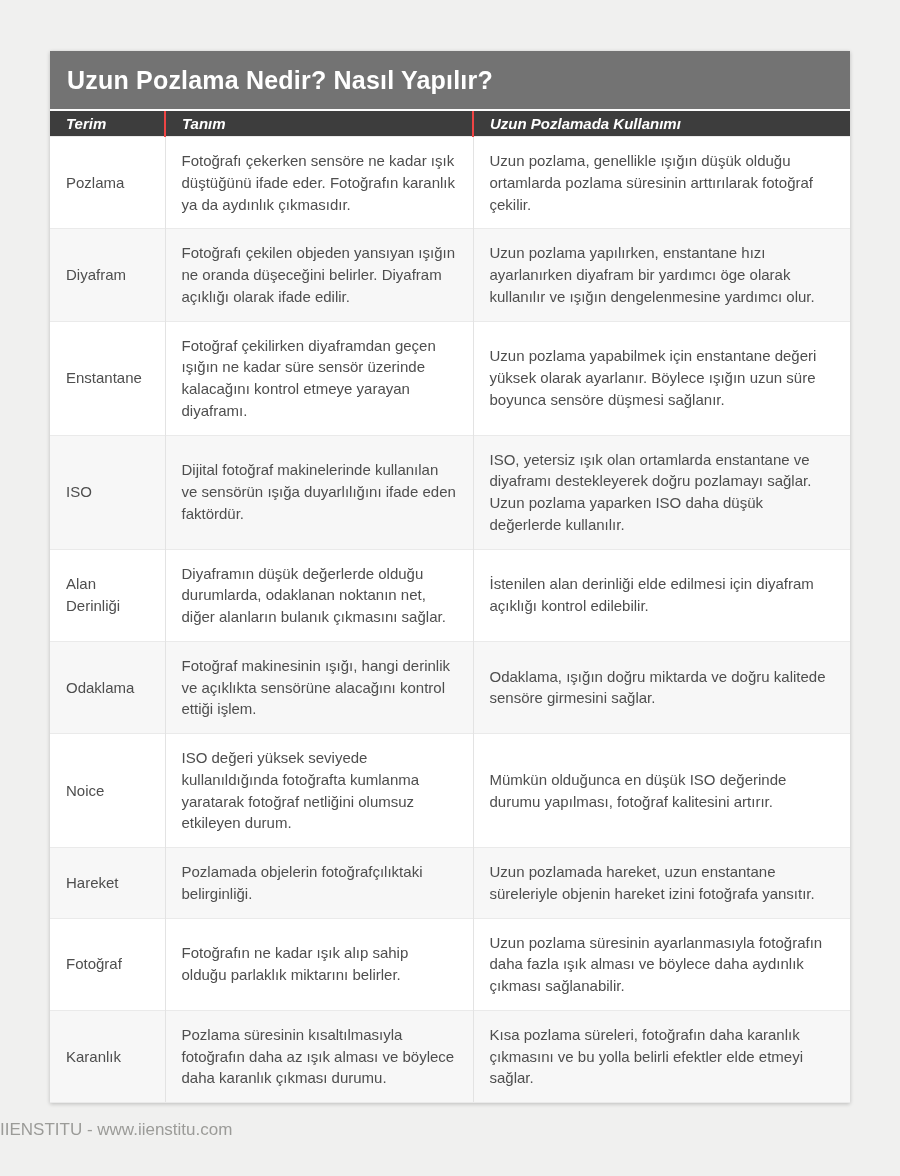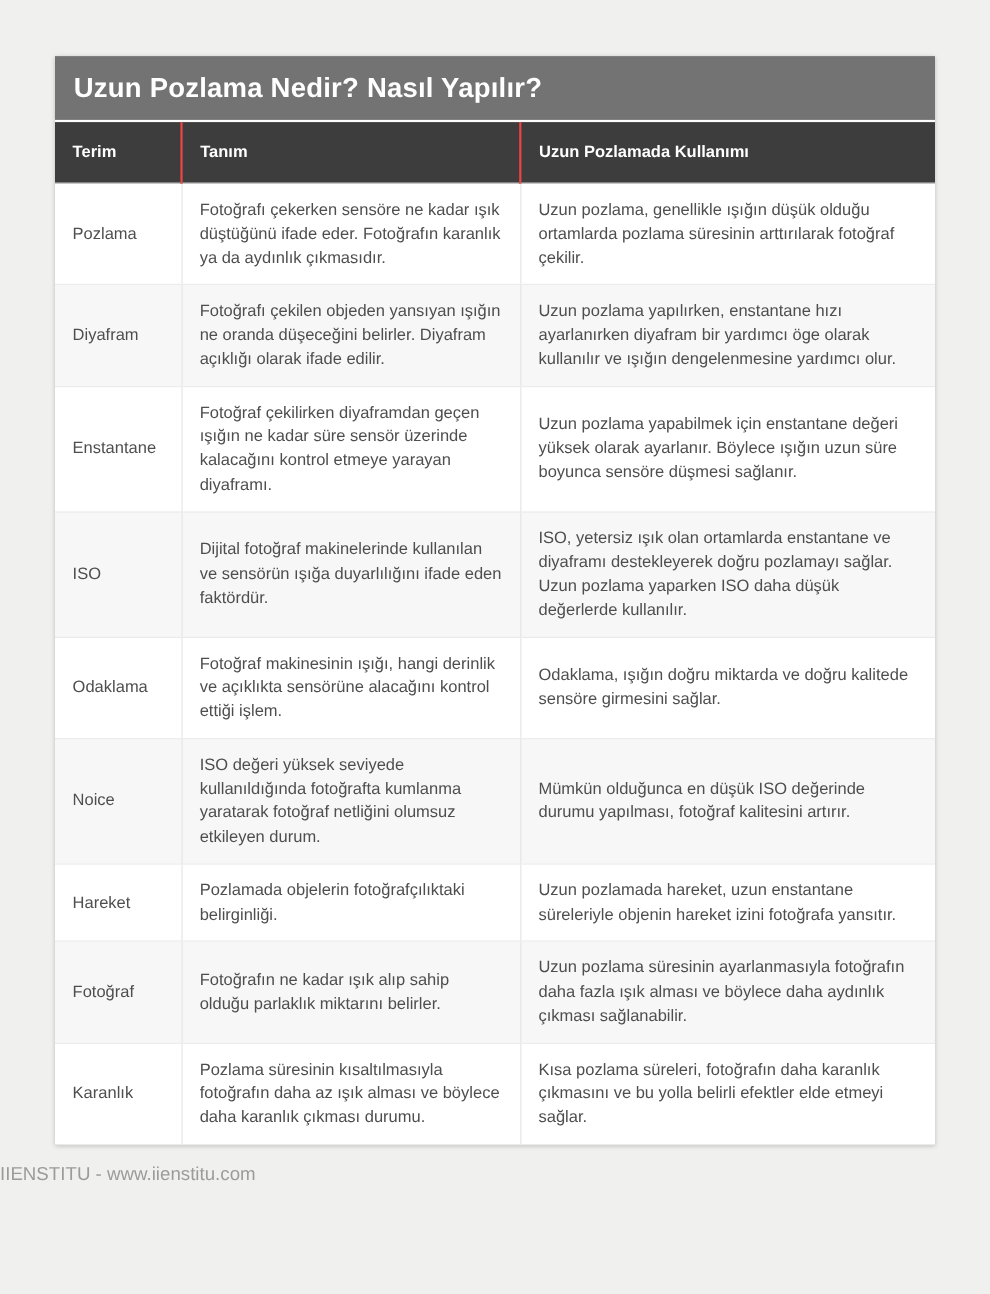--- a/index.html
+++ b/index.html
@@ -37,22 +37,23 @@
   }
   col.c-term  { width: 115px; }
   col.c-def   { width: 308px; }
   col.c-usage { width: 377px; }
   thead th {
     background: #3d3d3d;
     color: #ffffff;
     font-size: 15px;
     font-weight: bold;
     text-align: left;
-    padding: 19px 16px;
+    padding: 4px 16px;
     vertical-align: middle;
+    font-style: italic;
   }
   thead th + th {
     border-left: 2px solid #ef4444;
   }
   tbody td {
     font-size: 15px;
     line-height: 1.45;
     color: #4e4e4e;
     padding: 13px 16px;
     vertical-align: middle;
@@ -111,20 +112,25 @@
         <td>Enstantane</td>
         <td>Fotoğraf çekilirken diyaframdan geçen ışığın ne kadar süre sensör üzerinde kalacağını kontrol etmeye yarayan diyaframı.</td>
         <td>Uzun pozlama yapabilmek için enstantane değeri yüksek olarak ayarlanır. Böylece ışığın uzun süre boyunca sensöre düşmesi sağlanır.</td>
       </tr>
       <tr>
         <td>ISO</td>
         <td>Dijital fotoğraf makinelerinde kullanılan ve sensörün ışığa duyarlılığını ifade eden faktördür.</td>
         <td>ISO, yetersiz ışık olan ortamlarda enstantane ve diyaframı destekleyerek doğru pozlamayı sağlar. Uzun pozlama yaparken ISO daha düşük değerlerde kullanılır.</td>
       </tr>
       <tr>
+        <td>Alan Derinliği</td>
+        <td>Diyaframın düşük değerlerde olduğu durumlarda, odaklanan noktanın net, diğer alanların bulanık çıkmasını sağlar.</td>
+        <td>İstenilen alan derinliği elde edilmesi için diyafram açıklığı kontrol edilebilir.</td>
+      </tr>
+      <tr>
         <td>Odaklama</td>
         <td>Fotoğraf makinesinin ışığı, hangi derinlik ve açıklıkta sensörüne alacağını kontrol ettiği işlem.</td>
         <td>Odaklama, ışığın doğru miktarda ve doğru kalitede sensöre girmesini sağlar.</td>
       </tr>
       <tr>
         <td>Noice</td>
         <td>ISO değeri yüksek seviyede kullanıldığında fotoğrafta kumlanma yaratarak fotoğraf netliğini olumsuz etkileyen durum.</td>
         <td>Mümkün olduğunca en düşük ISO değerinde durumu yapılması, fotoğraf kalitesini artırır.</td>
       </tr>
       <tr>

